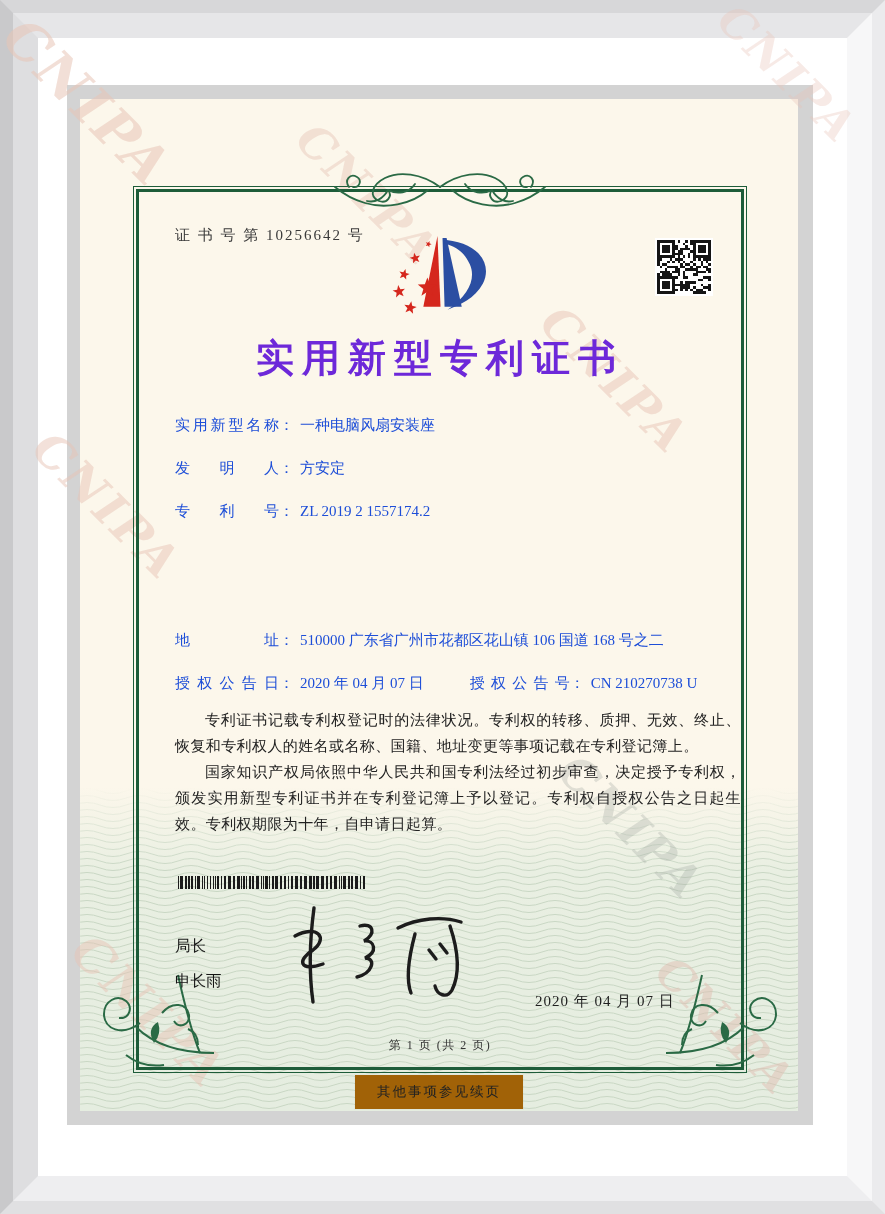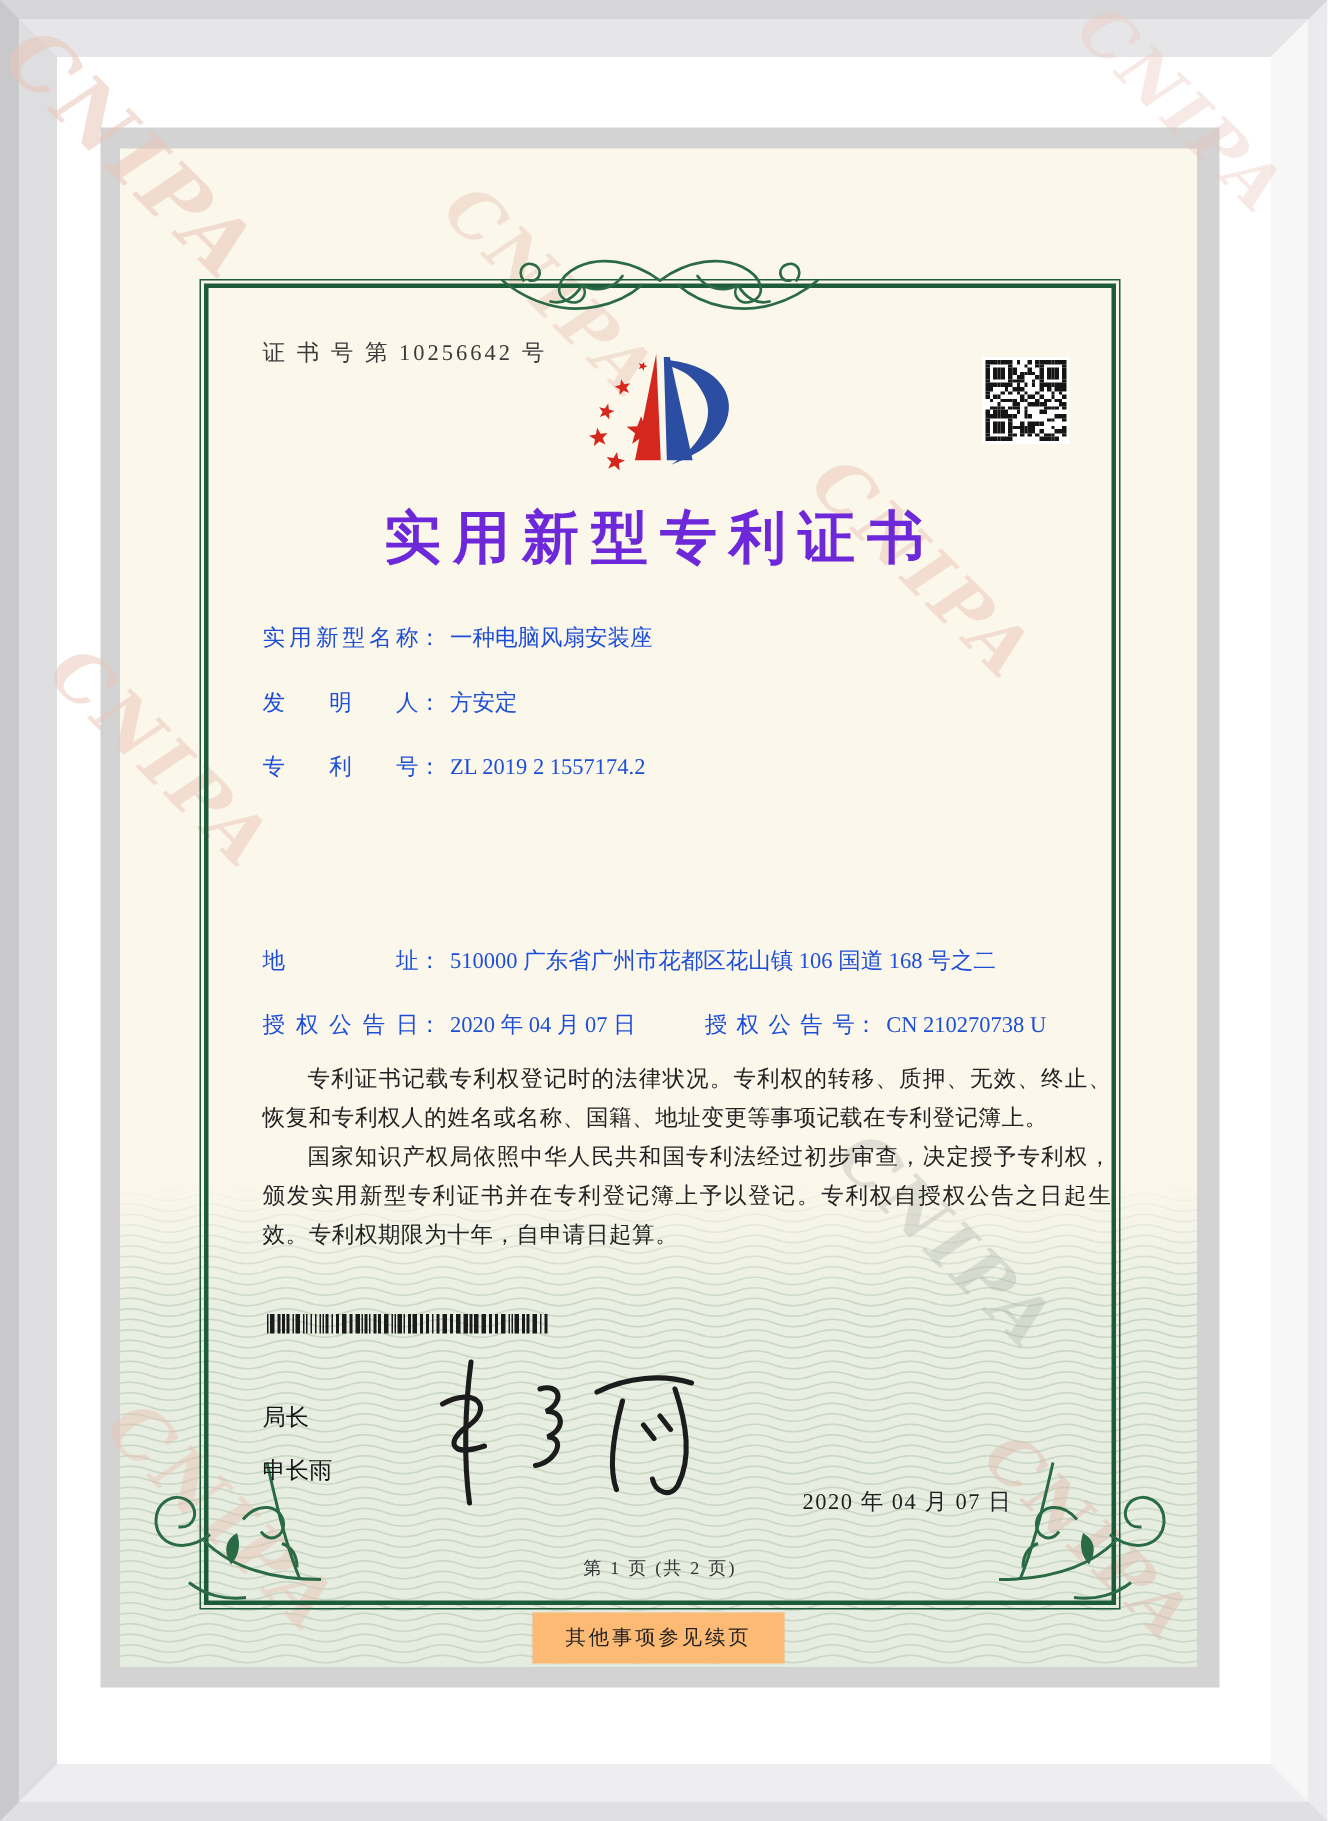--- a/index.html
+++ b/index.html
@@ -51,21 +51,21 @@
 
   .barcode{position:absolute;left:98px;top:761px;width:190px;height:13px;display:flex;align-items:stretch;}
   .barcode div{background:#1b1b1b;}
 
   .signer{position:absolute;left:95px;top:813px;font-size:15.5px;color:#141414;line-height:35px;}
   .signature{position:absolute;left:185px;top:783px;width:215px;height:118px;}
   .issue-date{position:absolute;left:455px;top:877px;font-size:15px;color:#1f1f1f;letter-spacing:1px;}
   .page-num{position:absolute;left:53px;width:614px;top:922px;text-align:center;
     font-size:12px;color:#333;letter-spacing:1.5px;}
   .note-box{position:absolute;left:0;width:718px;top:960px;text-align:center;}
-  .note-box span{display:inline-block;background:#fdba74;padding:8px 22px;font-size:13.5px;
+  .note-box span{display:inline-block;background:#a16207;padding:8px 22px;font-size:13.5px;
     color:#222;letter-spacing:2px;box-shadow:0 0 0 1px rgba(0,0,0,0.02);}
 </style>
 </head>
 <body>
 
 <div class="photo">
   <div class="frame-outer"></div>
   <div class="frame-inner"></div>
   <div class="mat"></div>
   <div class="paper-band"></div>

